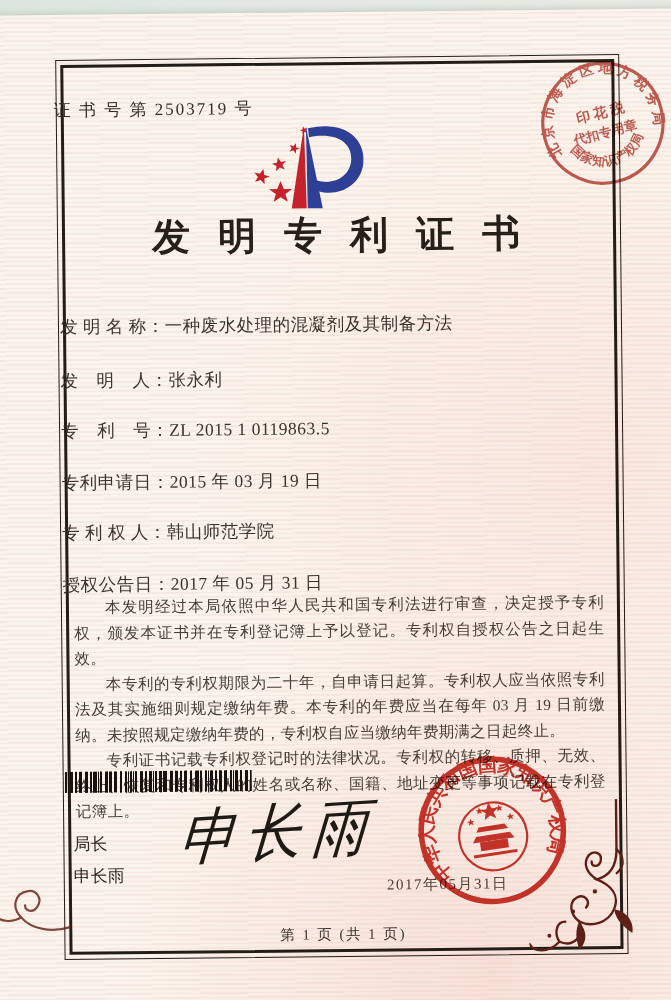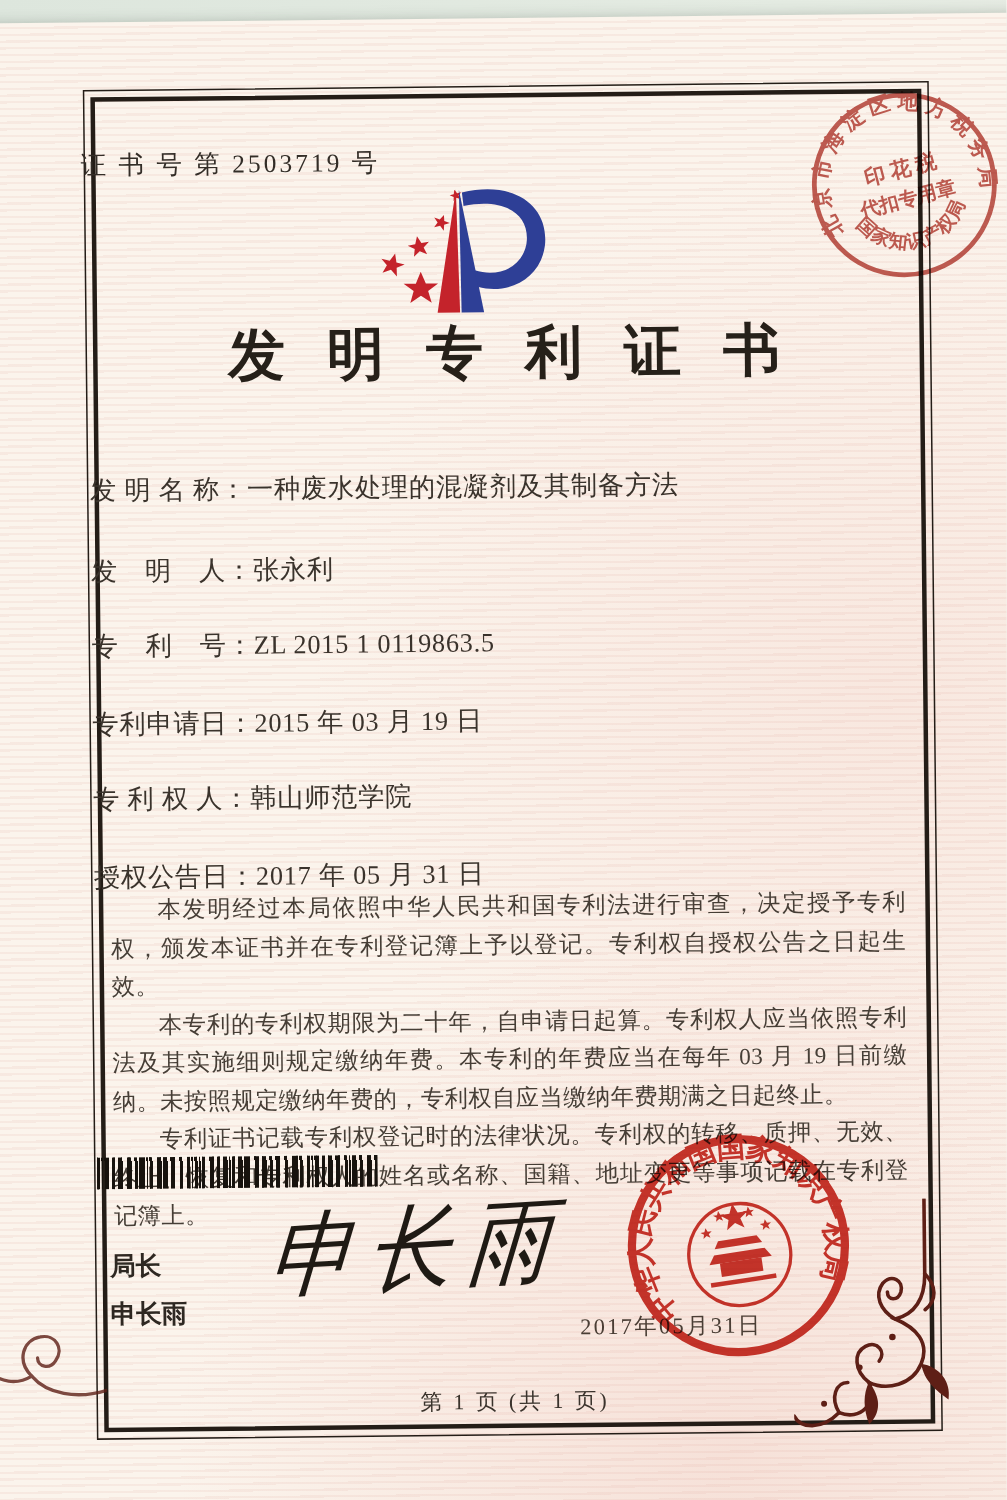--- a/index.html
+++ b/index.html
@@ -33,21 +33,21 @@
   .field{position:absolute;left:77px;right:50px;font-size:17.5px;letter-spacing:.5px;color:#3a332c;white-space:nowrap;}
   .paras{position:absolute;left:88px;top:580px;width:530px;font-size:15.5px;line-height:25.5px;
     text-align:justify;color:#463e36;letter-spacing:.3px;}
   .paras p{margin:0;text-indent:2em;}
   .barcode{position:absolute;left:77px;top:757px;width:187px;height:21px;
     background-image:
       repeating-linear-gradient(90deg,#17120d 0 2px,transparent 2px 5px),
       repeating-linear-gradient(90deg,#17120d 0 1px,transparent 1px 7px),
       repeating-linear-gradient(90deg,#17120d 0 1px,transparent 1px 11px),
       repeating-linear-gradient(90deg,transparent 0 3px,#17120d 3px 4px,transparent 4px 13px);}
-  .director{position:absolute;left:85px;top:814px;font-size:17px;line-height:32px;color:#2e2822;font-weight:bold;}
+  .director{position:absolute;left:85px;top:814px;font-size:17px;line-height:32px;color:#2e2822;}
   .signature{position:absolute;left:190px;top:782px;width:280px;height:100px;
     font-size:56px;font-style:italic;letter-spacing:10px;color:#1f1a14;
     transform:rotate(-3deg) skewX(-8deg) scaleY(1.1);white-space:nowrap;}
   .seal{position:absolute;left:418px;top:734px;width:172px;height:172px;
     transform:rotate(-8deg);mix-blend-mode:multiply;opacity:.92;z-index:4;}
   .seal-date{position:absolute;left:398px;top:864px;width:180px;font-size:15px;
     letter-spacing:1.5px;color:#4a3e35;z-index:2;}
   .footer{position:absolute;left:80px;top:913px;width:548px;text-align:center;
     font-size:14.5px;letter-spacing:2px;color:#3a332c;}
   .flourish-br{position:absolute;left:540px;top:790px;width:150px;height:160px;}

